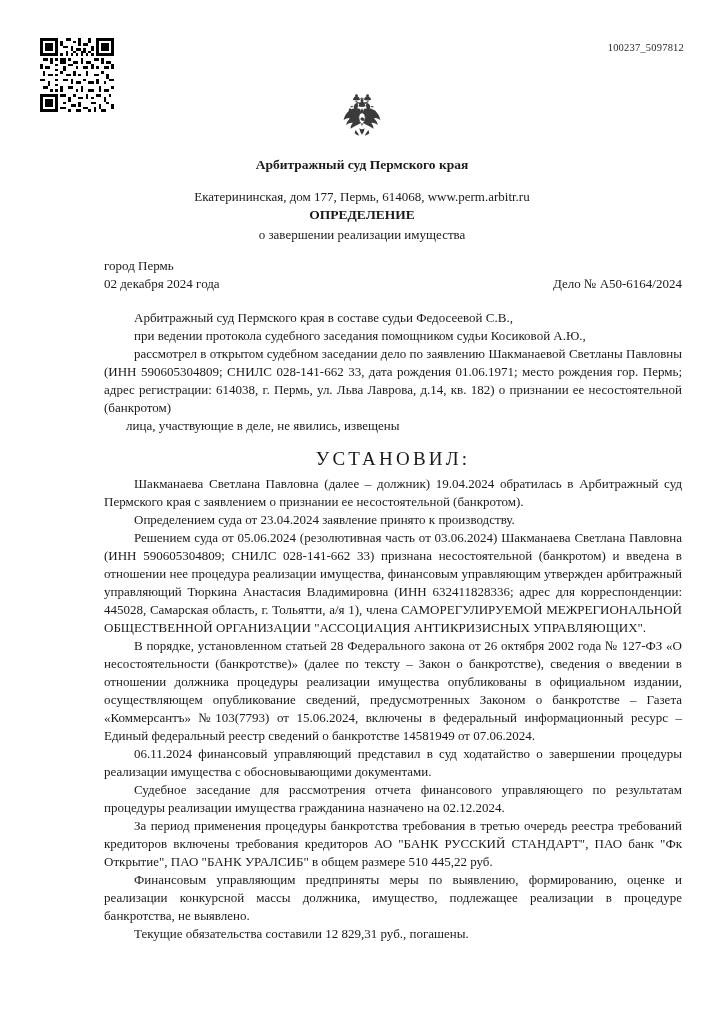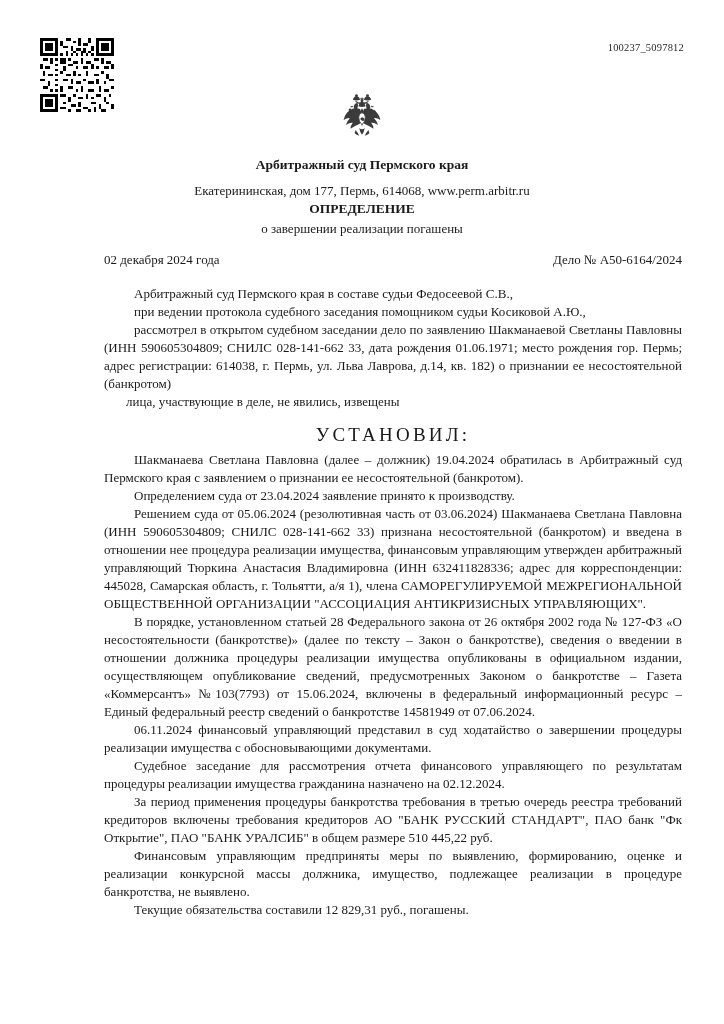--- a/index.html
+++ b/index.html
@@ -67,21 +67,21 @@
     margin-top: 36px;
     text-align: center;
     line-height: 1.34;
   }
   .court-name {
     font-size: 13.5px;
     font-weight: bold;
   }
   .court-address {
     font-size: 13px;
-    margin-top: 8px;
+    margin-top: 14px;
   }
   .doc-kind {
     font-size: 13.5px;
     font-weight: bold;
     margin-top: 1px;
   }
   .doc-subject {
     font-size: 13px;
     margin-top: 1px;
   }
@@ -304,24 +304,25 @@
         <path d="M50 44 q-7 2-7 10 q0 10 7 16 q7-6 7-16 q0-8-7-10z" fill="#ffffff" stroke="#2b2b2b" stroke-width="1.6"></path>
         <path d="M46 58 q3-6 7-3 q3 2 2 6 q-4 3-9-3z"></path>
       </g>
     </svg>
   </div>
 
   <div class="header">
     <div class="court-name">Арбитражный суд Пермского края</div>
     <div class="court-address">Екатерининская, дом 177, Пермь, 614068, www.perm.arbitr.ru</div>
     <div class="doc-kind">ОПРЕДЕЛЕНИЕ</div>
-    <div class="doc-subject">о завершении реализации погашены</div>
+    <div class="doc-subject">о завершении реализации имущества</div>
   </div>
 
   <div class="meta">
+    <div class="meta-city">город Пермь</div>
     <div class="meta-row">
       <div class="meta-date">02 декабря 2024 года</div>
       <div class="meta-case">Дело № А50-6164/2024</div>
     </div>
   </div>
 
   <div class="body">
 
     <p class="para">Арбитражный суд Пермского края в составе судьи Федосеевой С.В.,</p>
     <p class="para">при ведении протокола судебного заседания помощником судьи Косиковой А.Ю.,</p>

